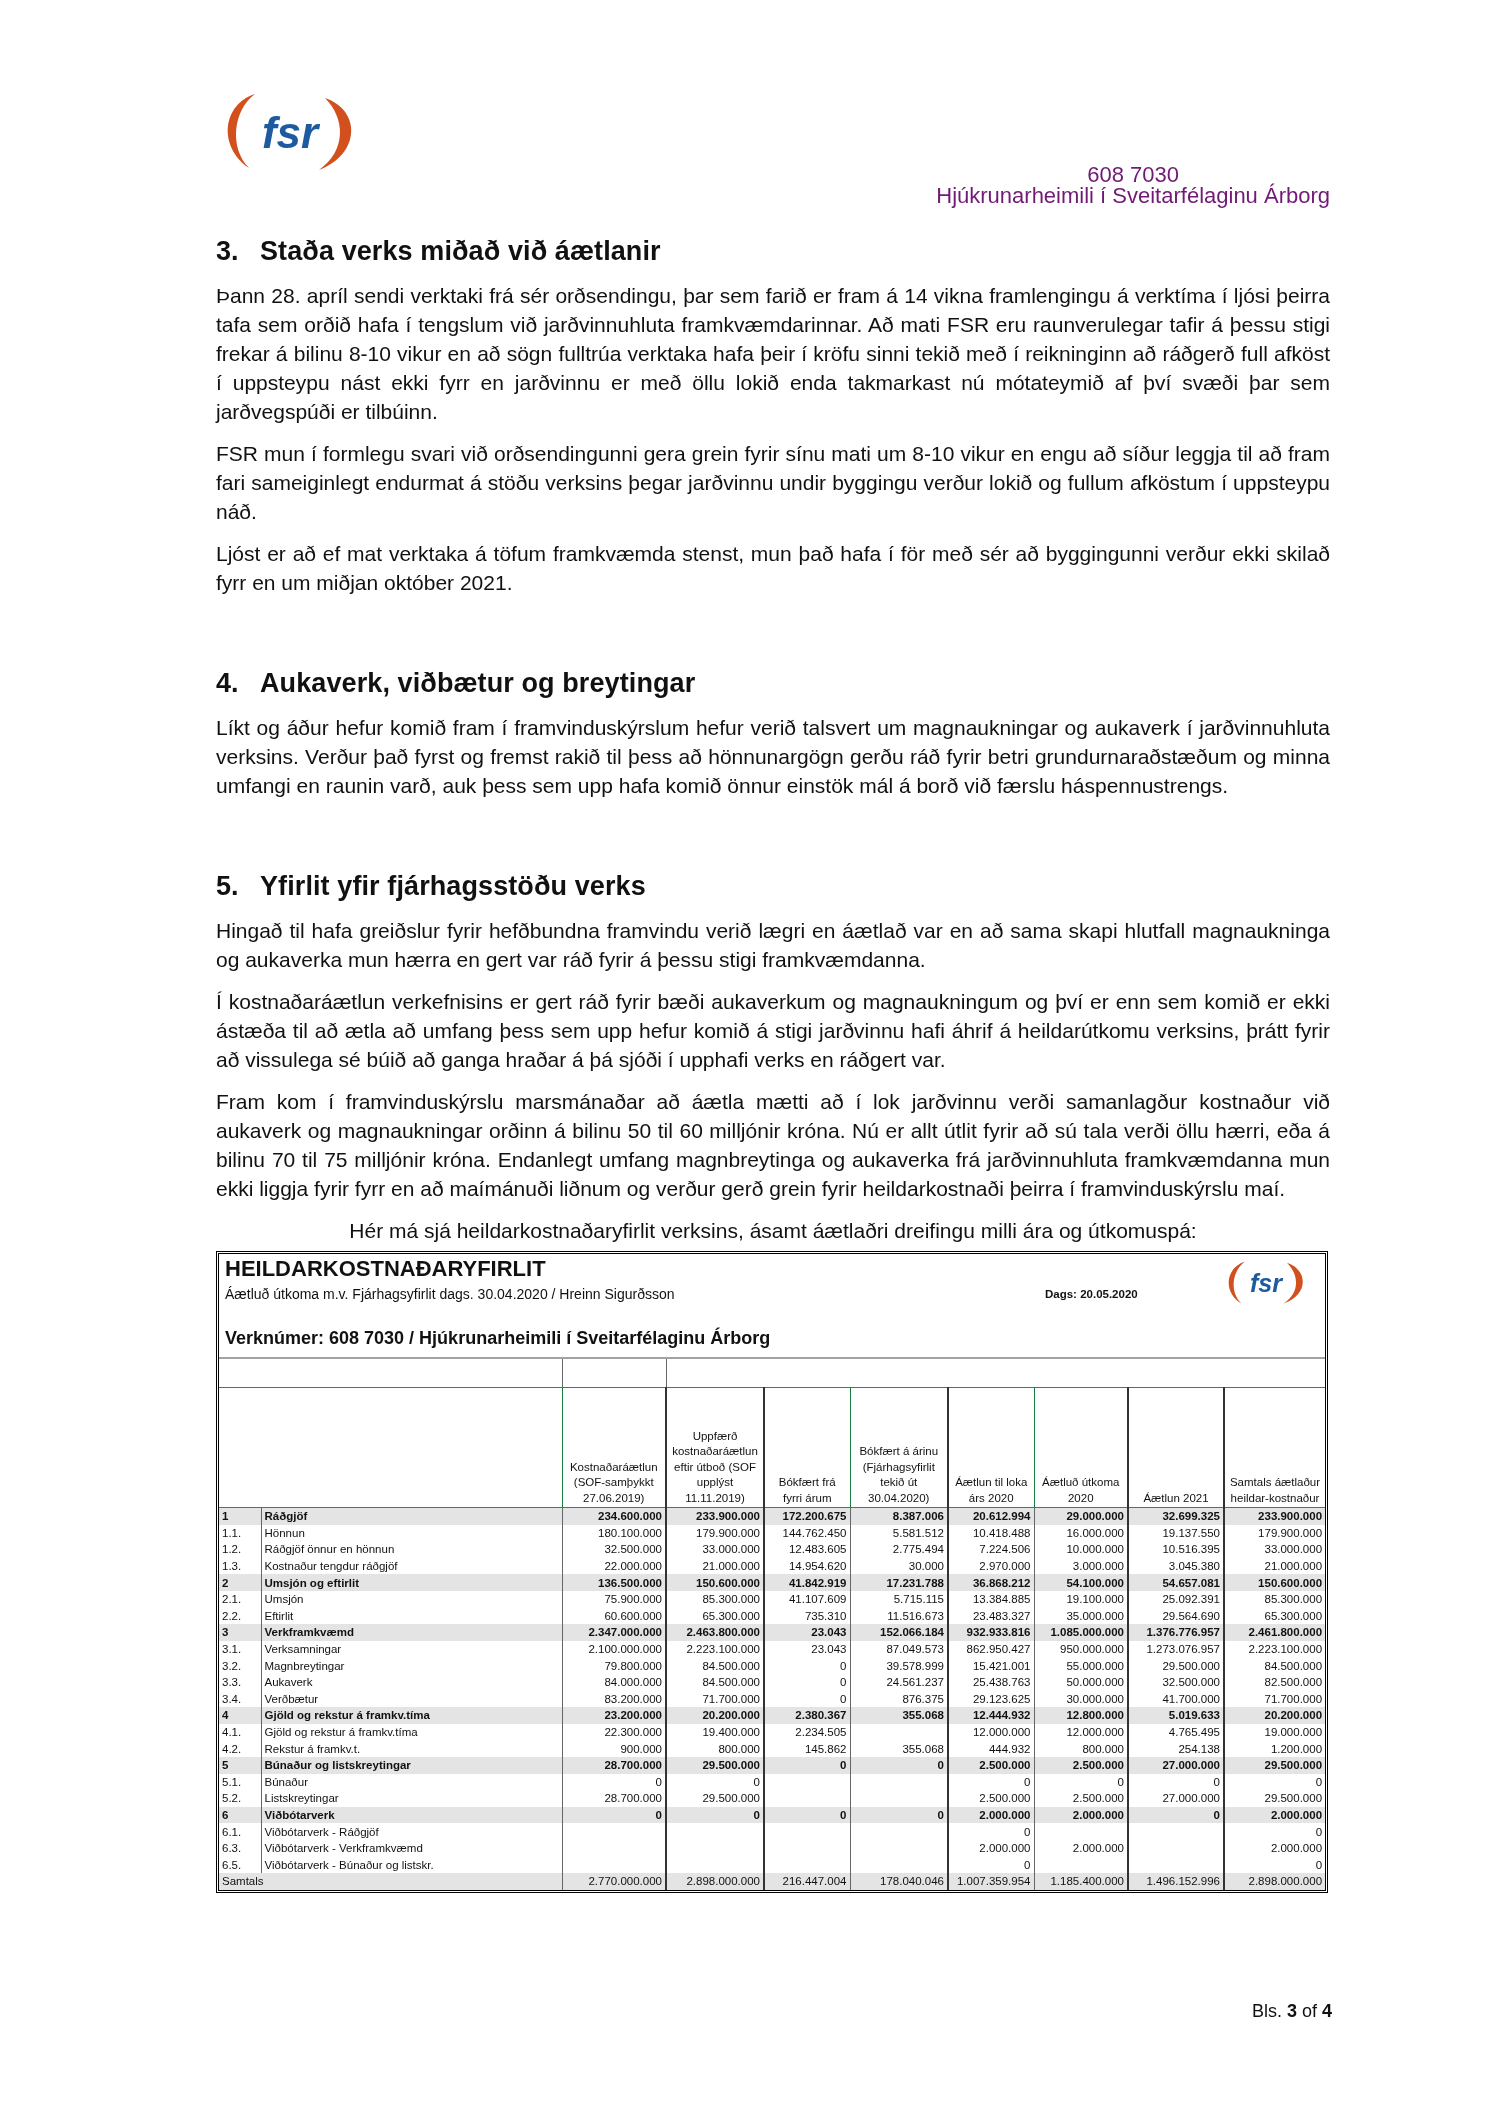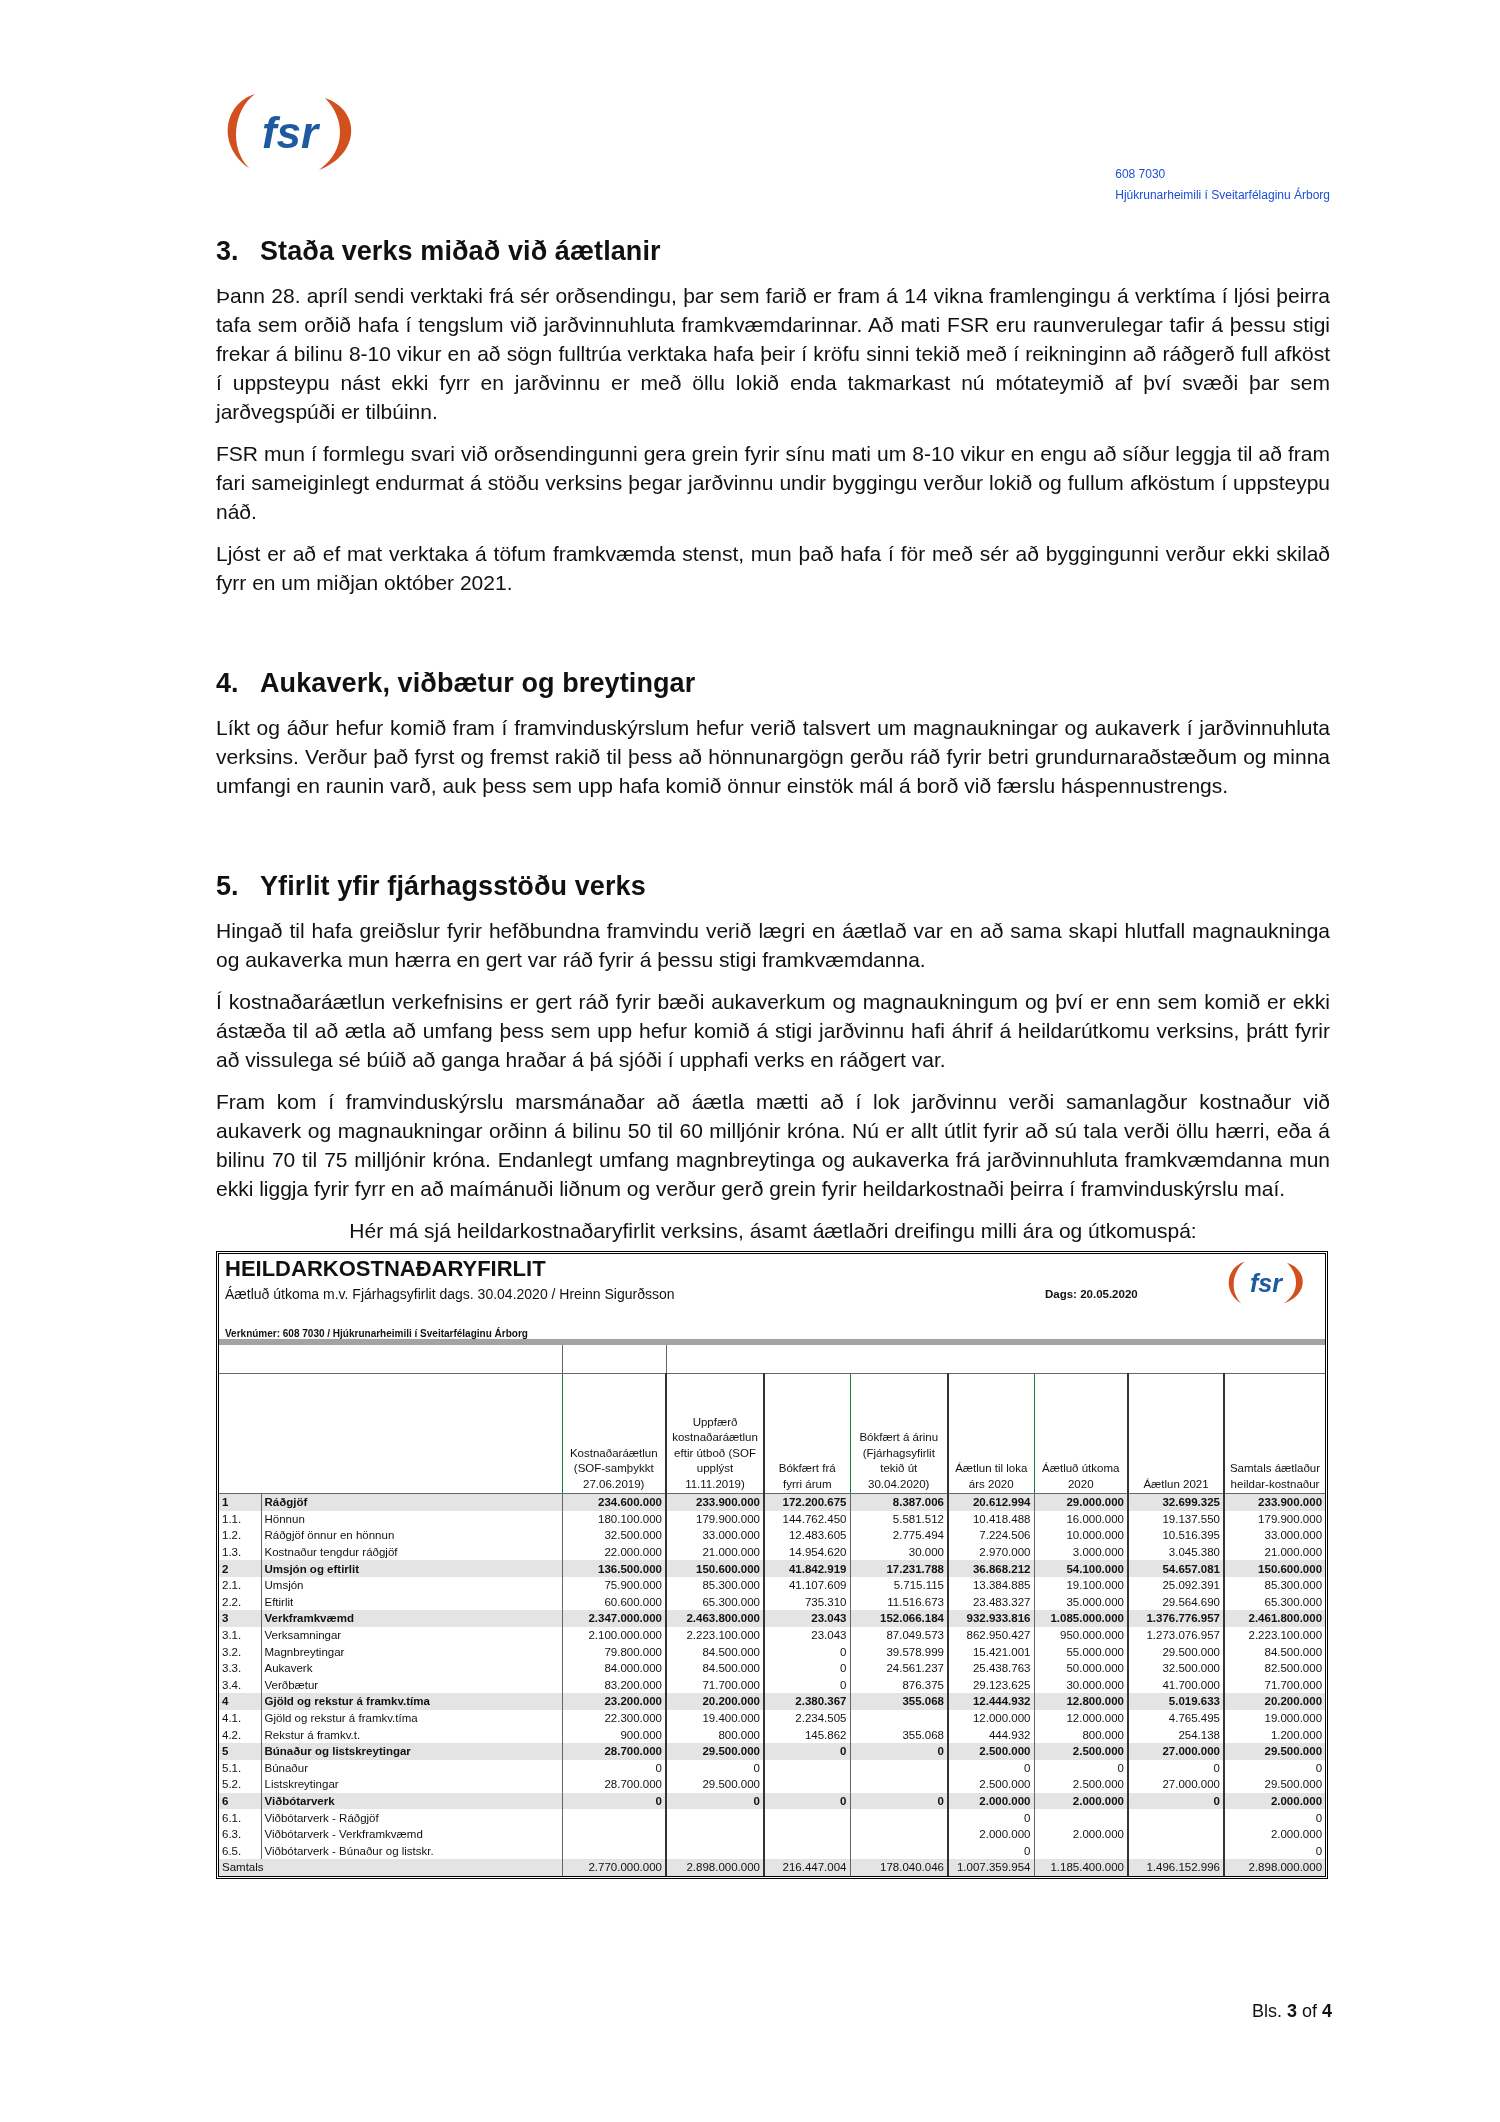--- a/index.html
+++ b/index.html
@@ -1,37 +1,37 @@
 <!DOCTYPE html>
 <html><head>
 <meta charset="utf-8">
 <style>
   html, body { margin: 0; padding: 0; background: #ffffff; }
   body { width: 1500px; height: 2122px; position: relative; overflow: hidden;
          font-family: "Liberation Sans", sans-serif; color: #111; }
   .logo { position: absolute; left: 215px; top: 88px; width: 150px; height: 88px; }
   .logo svg { width: 100%; height: 100%; }
-  .hdr-right { position: absolute; right: 170px; top: 164px; text-align: left;
-               color: #1d4ed8; font-size: 12px; line-height: 21px; }
+  .hdr-right { position: absolute; right: 170px; top: 164px; text-align: center;
+               color: #701a75; font-size: 22px; line-height: 21px; }
   .content { position: absolute; left: 216px; top: 236px; width: 1114px; }
   h2 { font-size: 27px; font-weight: bold; margin: 0 0 14px 0; letter-spacing: 0.1px; }
   h2 .num { display: inline-block; width: 44px; }
   p { font-size: 21px; line-height: 29px; margin: 0 0 13px 0; text-align: justify; }
   .gap { height: 58px; }
   .gap2 { height: 58px; }
   
   .sheet { border: 3px double #000; border-width: 3px; margin-top: 6px; width: 1112px;
            box-sizing: border-box; font-size: 11.5px; color: #111; }
   .sheet-head { position: relative; padding: 2px 6px 0 6px; height: 68px; }
   .sheet-title { font-size: 22px; font-weight: bold; line-height: 26px; }
   .sheet-sub { font-size: 14px; font-weight: normal; margin-top: 4px; }
   .sheet-date { position: absolute; left: 826px; top: 34px; font-size: 11.5px; font-weight: bold; }
   .sheet-logo { position: absolute; right: 14px; top: 4px; width: 90px; height: 48px; }
-  .sheet-proj { font-size: 10px; font-weight: bold; padding: 4px 6px 0 6px;
-                border-bottom: 6px solid #a3a3a3; }
+  .sheet-proj { font-size: 18px; font-weight: bold; padding: 4px 6px 8px 6px;
+                border-bottom: 2px solid #a3a3a3; }
   table { border-collapse: collapse; width: 100%; table-layout: fixed; }
   td, th { padding: 0 3px; height: 16.6px; line-height: 16px; white-space: nowrap; overflow: hidden; }
   th { font-weight: normal; text-align: center; vertical-align: bottom; line-height: 15.5px;
        border-left: 1px solid #15803d; padding-bottom: 1px; white-space: normal; }
   .toprow td { height: 28px; border-bottom: 1px solid #666; }
   td.num { text-align: right; border-left: 1px solid #666; }
   td.code { border-right: 1px solid #666; }
   td.thick, th.thick { border-left: 2px solid #333; }
   tr.group td { background: #e4e4e4; font-weight: bold; }
   tr.total td { background: #e4e4e4; }

